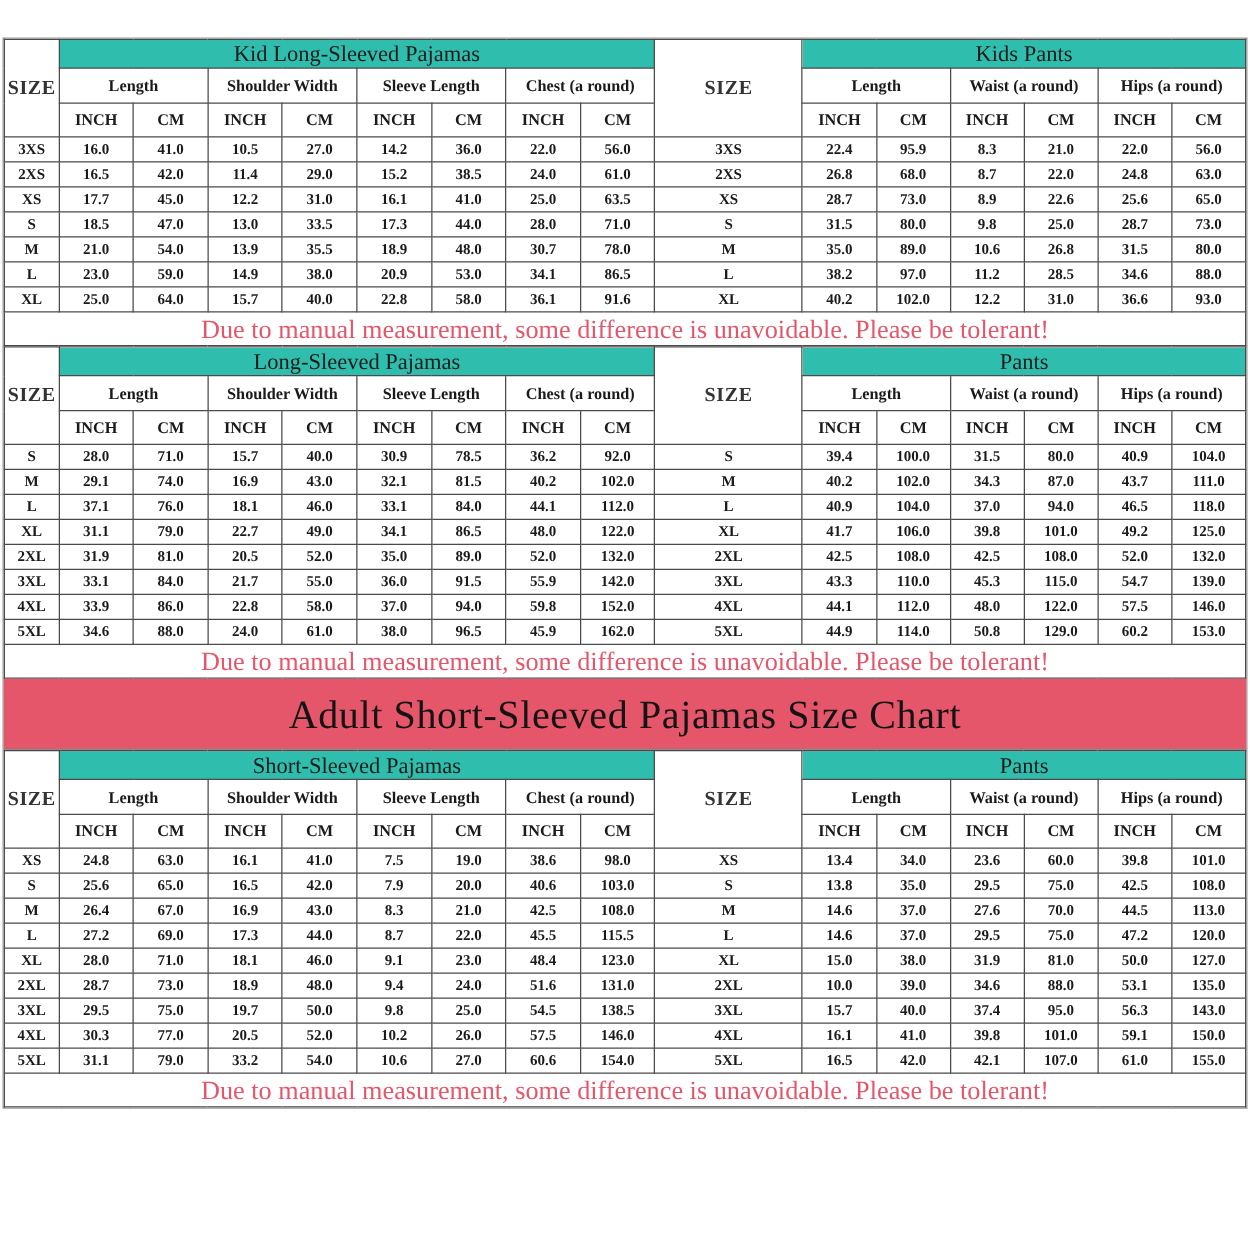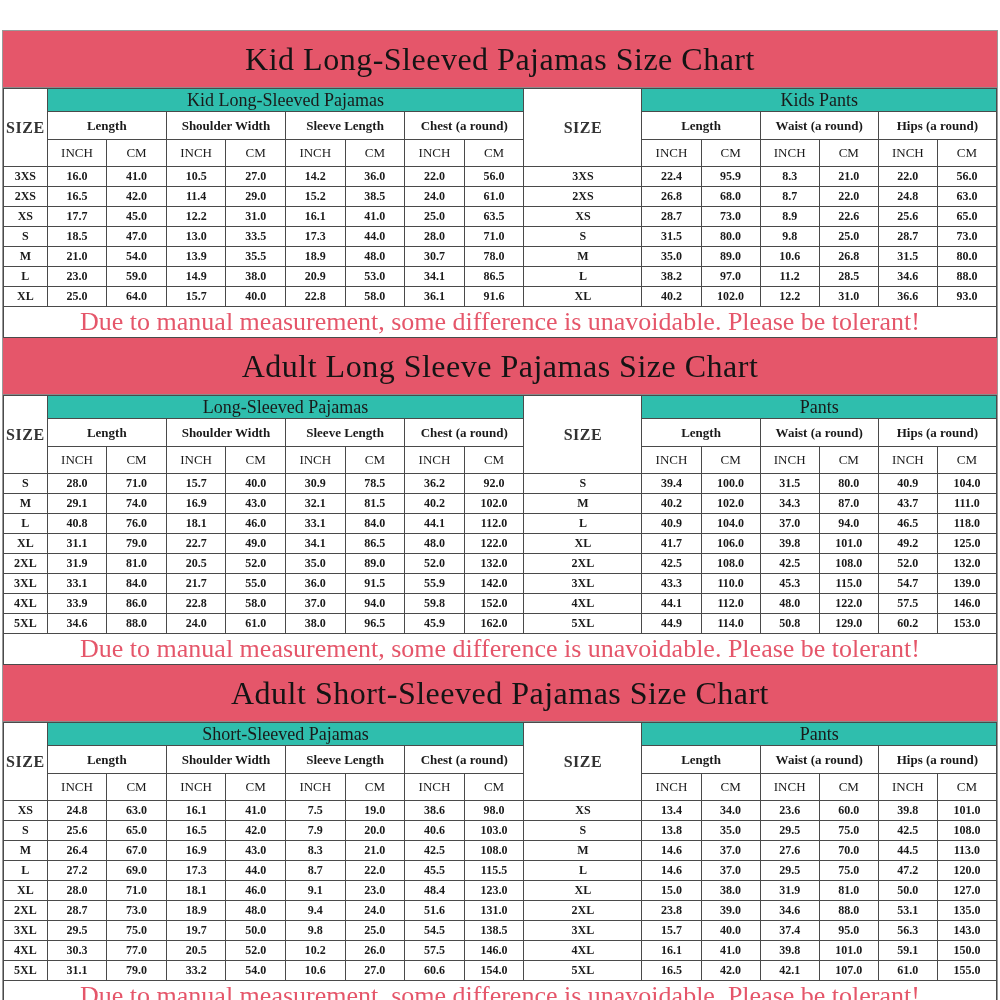--- a/index.html
+++ b/index.html
@@ -45,36 +45,33 @@
     font-weight: normal;
     height: 22px;
   }
   td.size-head-cell {
     font-size: 16px;
     font-weight: bold;
     letter-spacing: 0.5px;
     color: #333;
   }
   td.measure-cell { font-size: 13px; font-weight: bold; height: 27px; }
-  td.unit-cell   { font-size: 13px; font-weight: normal; height: 26px; }
+  td.unit-cell   { font-size: 13px; font-weight: bold; height: 26px; }
   tr.data-row td { font-size: 12px; font-weight: bold; height: 19px; }
   td.disclaimer-cell {
     height: 26px;
     color: #E5566A;
-    font-size: 26px;
+    font-size: 21px;
     font-weight: normal;
   }
 </style>
 </head>
 <body>
 
 <div id="chart-root">
-    <div class="banner">
-      <span>Kid Long-Sleeved Pajamas Size Chart</span>
-    </div>
     <table class="size-table">
       <colgroup>
         <col style="width:4.4%">
         <col style="width:6.0%">
         <col style="width:6.0%">
         <col style="width:6.0%">
         <col style="width:6.0%">
         <col style="width:6.0%">
         <col style="width:6.0%">
         <col style="width:6.0%">
@@ -243,23 +240,20 @@
           <td>12.2</td>
           <td>31.0</td>
           <td>36.6</td>
           <td>93.0</td>
         </tr>
         <tr>
           <td colspan="16" class="disclaimer-cell">Due to manual measurement, some difference is unavoidable. Please be tolerant!</td>
         </tr>
       </tbody>
     </table>
-    <div class="banner">
-      <span>Adult Long Sleeve Pajamas Size Chart</span>
-    </div>
     <table class="size-table">
       <colgroup>
         <col style="width:4.4%">
         <col style="width:6.0%">
         <col style="width:6.0%">
         <col style="width:6.0%">
         <col style="width:6.0%">
         <col style="width:6.0%">
         <col style="width:6.0%">
         <col style="width:6.0%">
@@ -335,21 +329,21 @@
           <td>M</td>
           <td>40.2</td>
           <td>102.0</td>
           <td>34.3</td>
           <td>87.0</td>
           <td>43.7</td>
           <td>111.0</td>
         </tr>
         <tr class="data-row">
           <td>L</td>
-          <td>40.8</td>
+          <td>37.1</td>
           <td>76.0</td>
           <td>18.1</td>
           <td>46.0</td>
           <td>33.1</td>
           <td>84.0</td>
           <td>44.1</td>
           <td>112.0</td>
           <td>L</td>
           <td>40.9</td>
           <td>104.0</td>
@@ -601,21 +595,21 @@
           <td>2XL</td>
           <td>28.7</td>
           <td>73.0</td>
           <td>18.9</td>
           <td>48.0</td>
           <td>9.4</td>
           <td>24.0</td>
           <td>51.6</td>
           <td>131.0</td>
           <td>2XL</td>
-          <td>23.8</td>
+          <td>10.0</td>
           <td>39.0</td>
           <td>34.6</td>
           <td>88.0</td>
           <td>53.1</td>
           <td>135.0</td>
         </tr>
         <tr class="data-row">
           <td>3XL</td>
           <td>29.5</td>
           <td>75.0</td>

